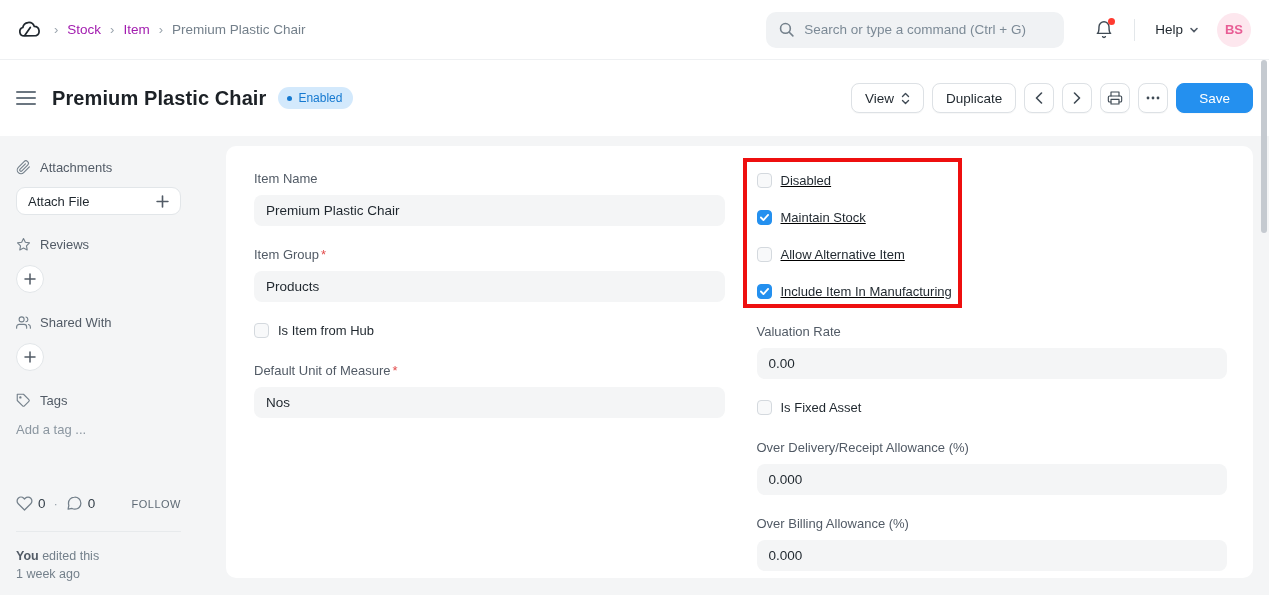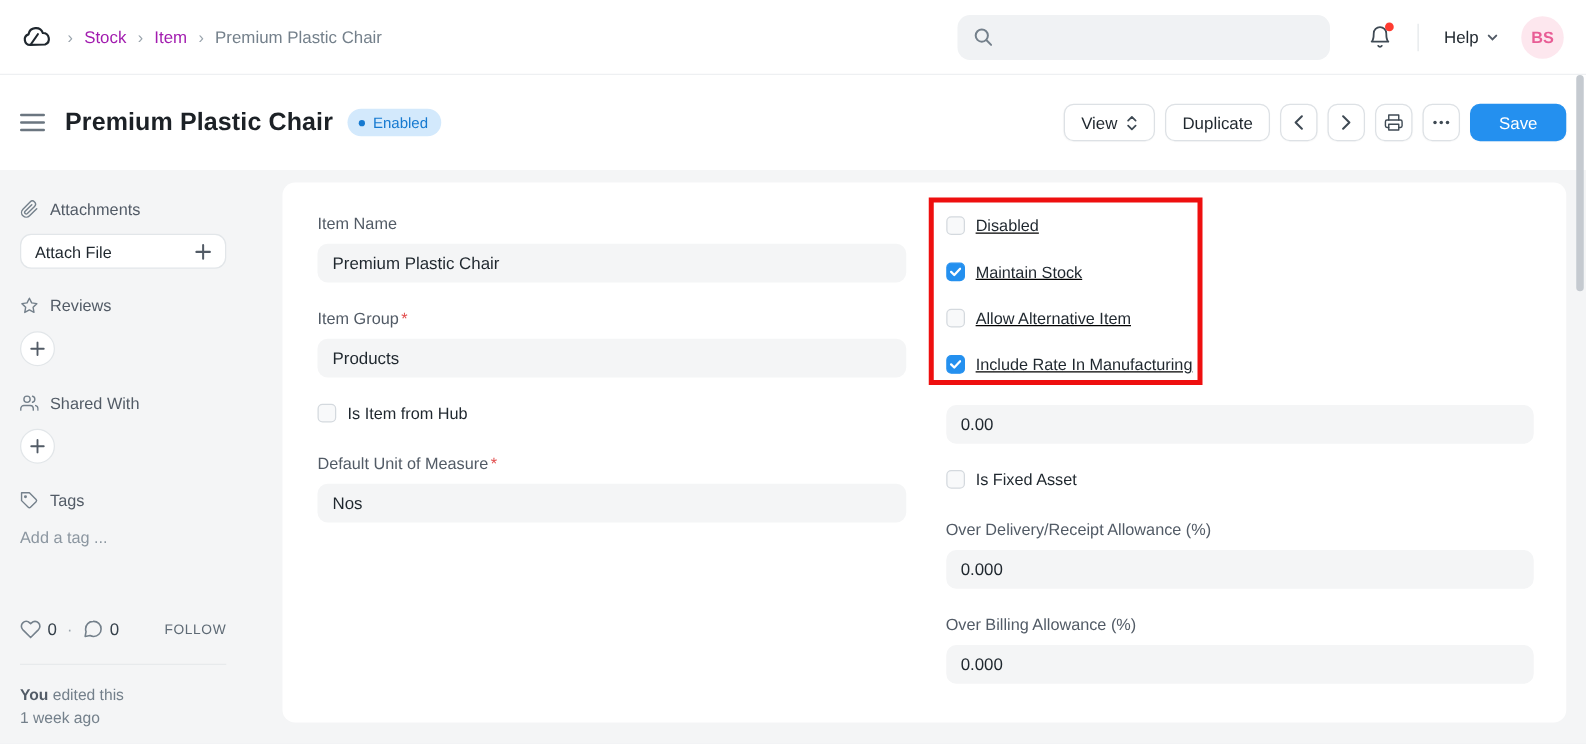--- a/index.html
+++ b/index.html
@@ -98,20 +98,21 @@
       <span class="crumb">Item</span>
       <span class="crumb-sep">›</span>
       <span class="crumb current">Premium Plastic Chair</span>
     </div>
     <div class="nav-right">
       <div class="searchbox">
         <svg class="icon-sm" viewBox="0 0 16 16" fill="none" stroke="currentColor" stroke-width="1.5" stroke-linecap="round">
           <circle cx="7" cy="7" r="4.6"></circle>
             <path d="M10.6 10.6 L14 14"></path>
         </svg>
+        <span class="ph">Search or type a command (Ctrl + G)</span>
       </div>
       <div class="bell-wrap">
         <svg viewBox="0 0 24 24" fill="none" stroke="currentColor" stroke-width="1.7" stroke-linecap="round" stroke-linejoin="round">
           <path d="M18 8a6 6 0 0 0-12 0c0 7-2 8-2 8h16s-2-1-2-8"></path>
             <path d="M13.7 20a2 2 0 0 1-3.4 0"></path>
         </svg>
         <span class="bell-dot"></span>
       </div>
       <div class="nav-divider"></div>
       <div class="help">
@@ -291,25 +292,26 @@
           <div class="cb-row">
             <span class="cb"></span>
             <span class="cb-label">Allow Alternative Item</span>
           </div>
           <div class="cb-row">
             <span class="cb on">
                 <svg viewBox="0 0 10 8" fill="none" stroke="currentColor" stroke-width="2" stroke-linecap="round" stroke-linejoin="round">
                   <path d="M1 4 L3.8 6.8 L9 1.2"></path>
                 </svg>
               </span>
-            <span class="cb-label">Include Rate In Manufacturing</span>
+            <span class="cb-label">Include Item In Manufacturing</span>
           </div>
         </div>
 
         <div class="field">
+          <span class="flabel">Valuation Rate</span>
           <div class="control">0.00</div>
         </div>
 
         <div class="cb-row standalone">
           <span class="cb"></span>
           <span class="cb-label">Is Fixed Asset</span>
         </div>
 
         <div class="field">
           <span class="flabel">Over Delivery/Receipt Allowance (%)</span>

